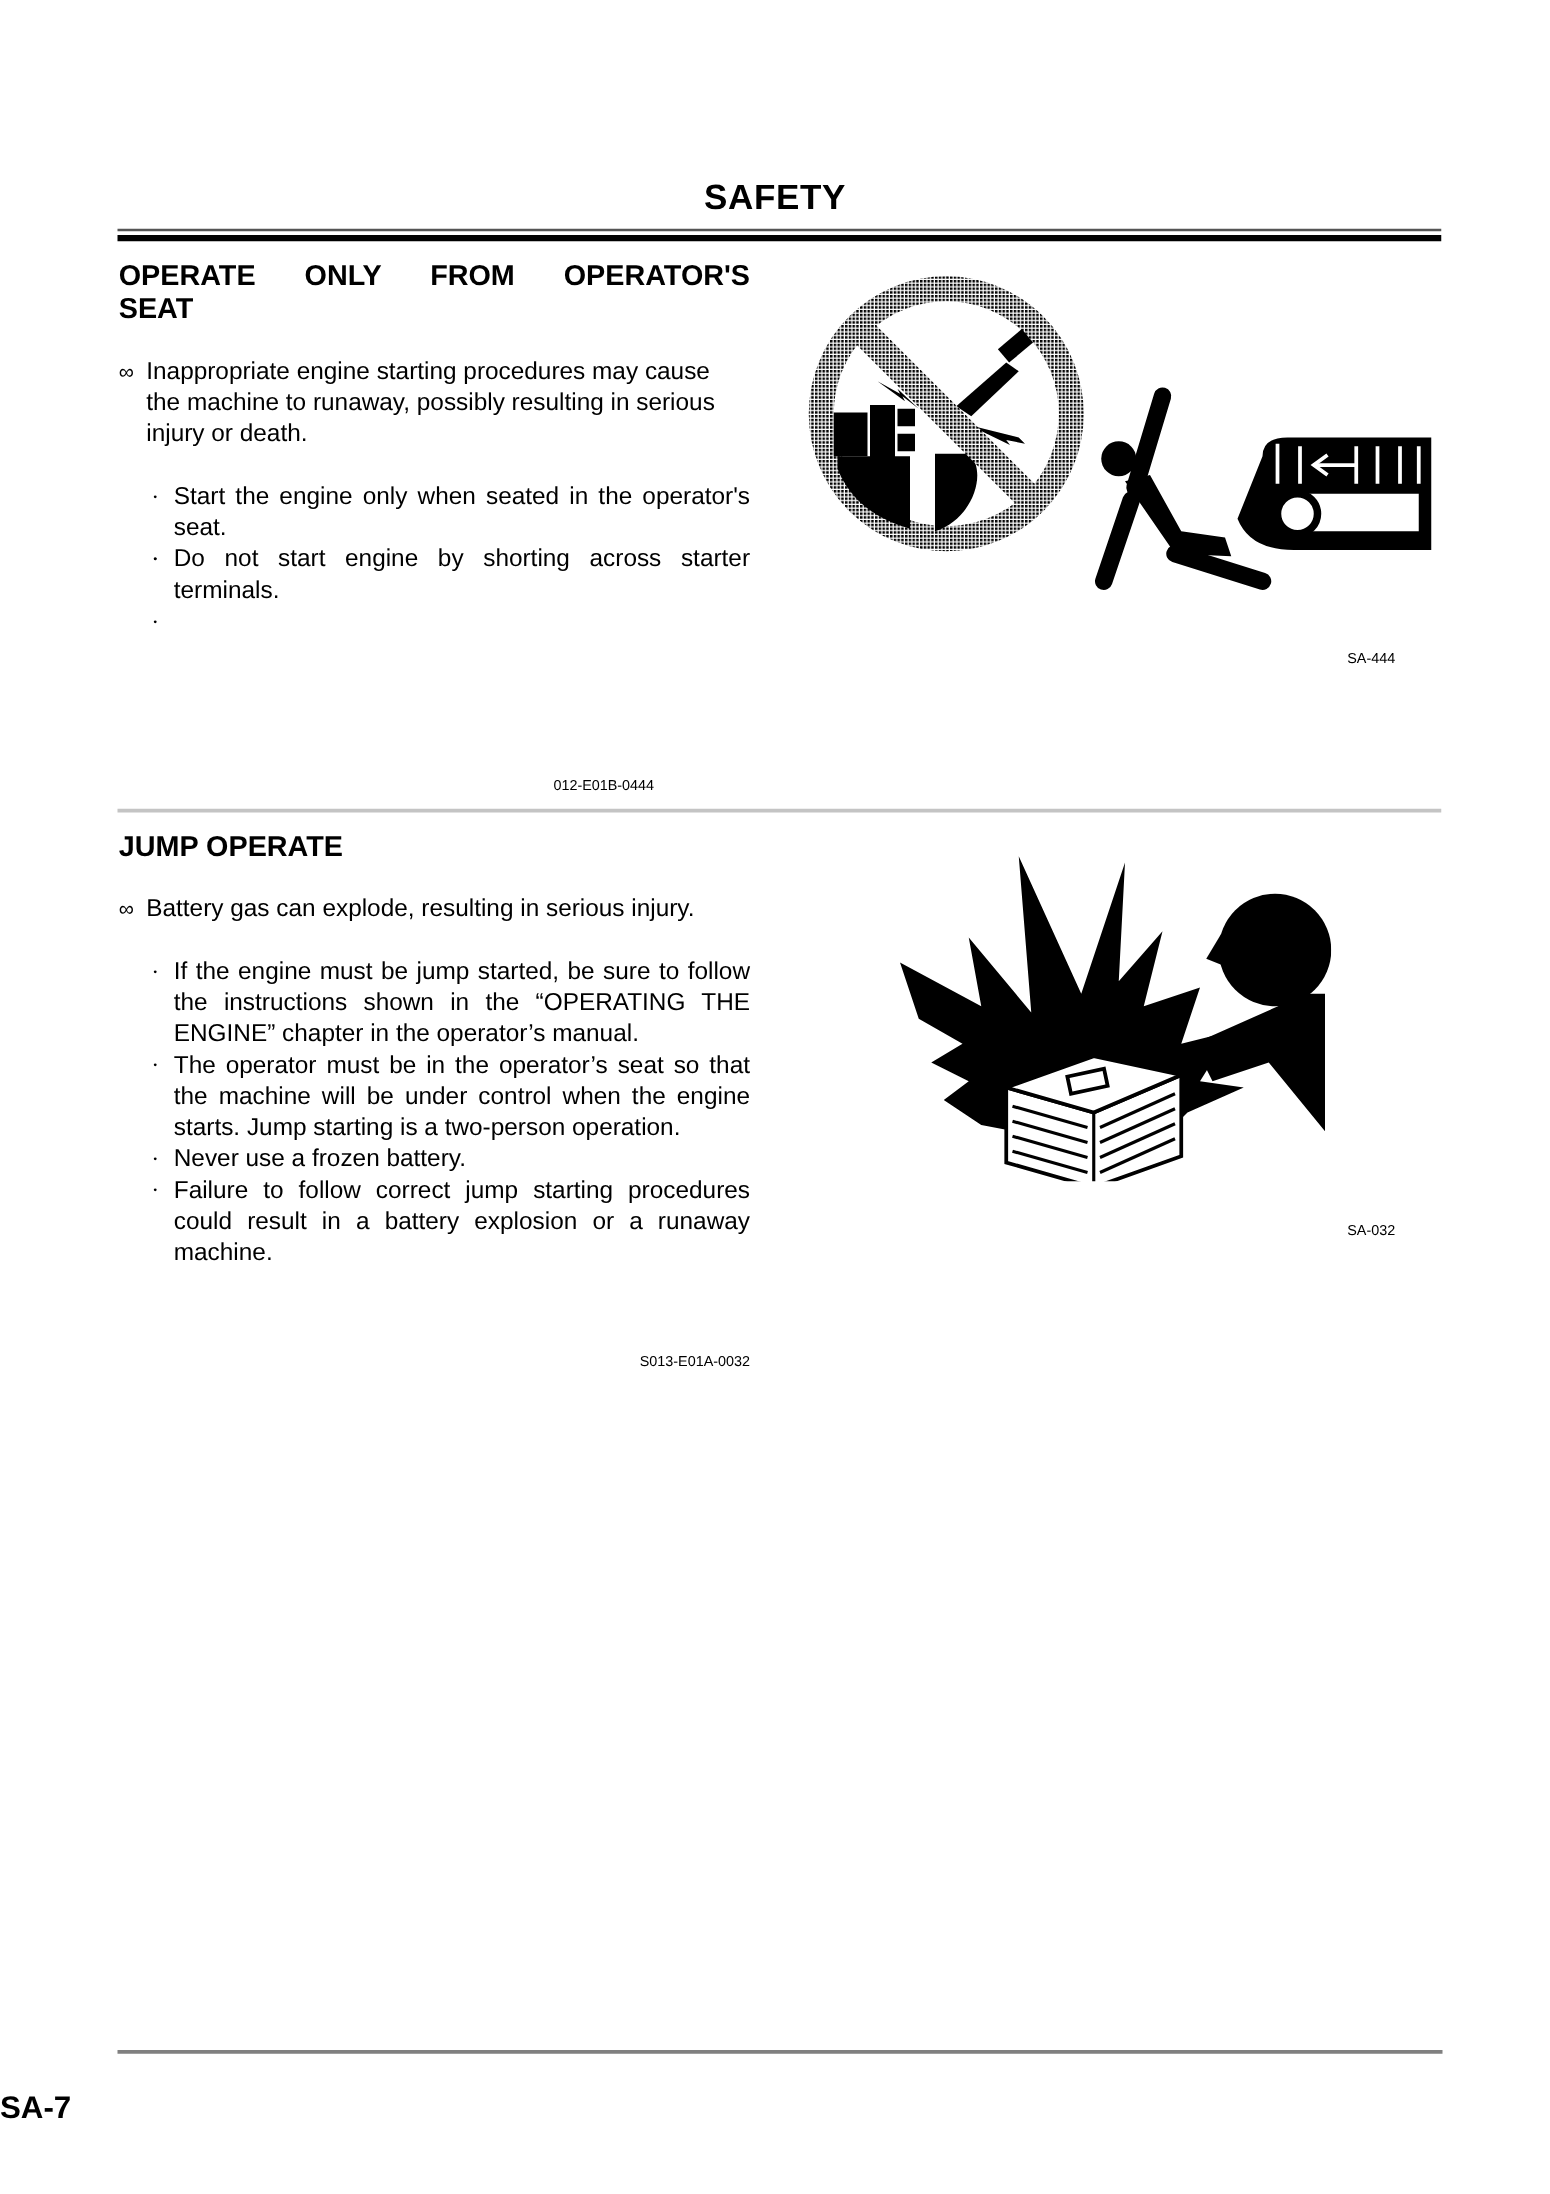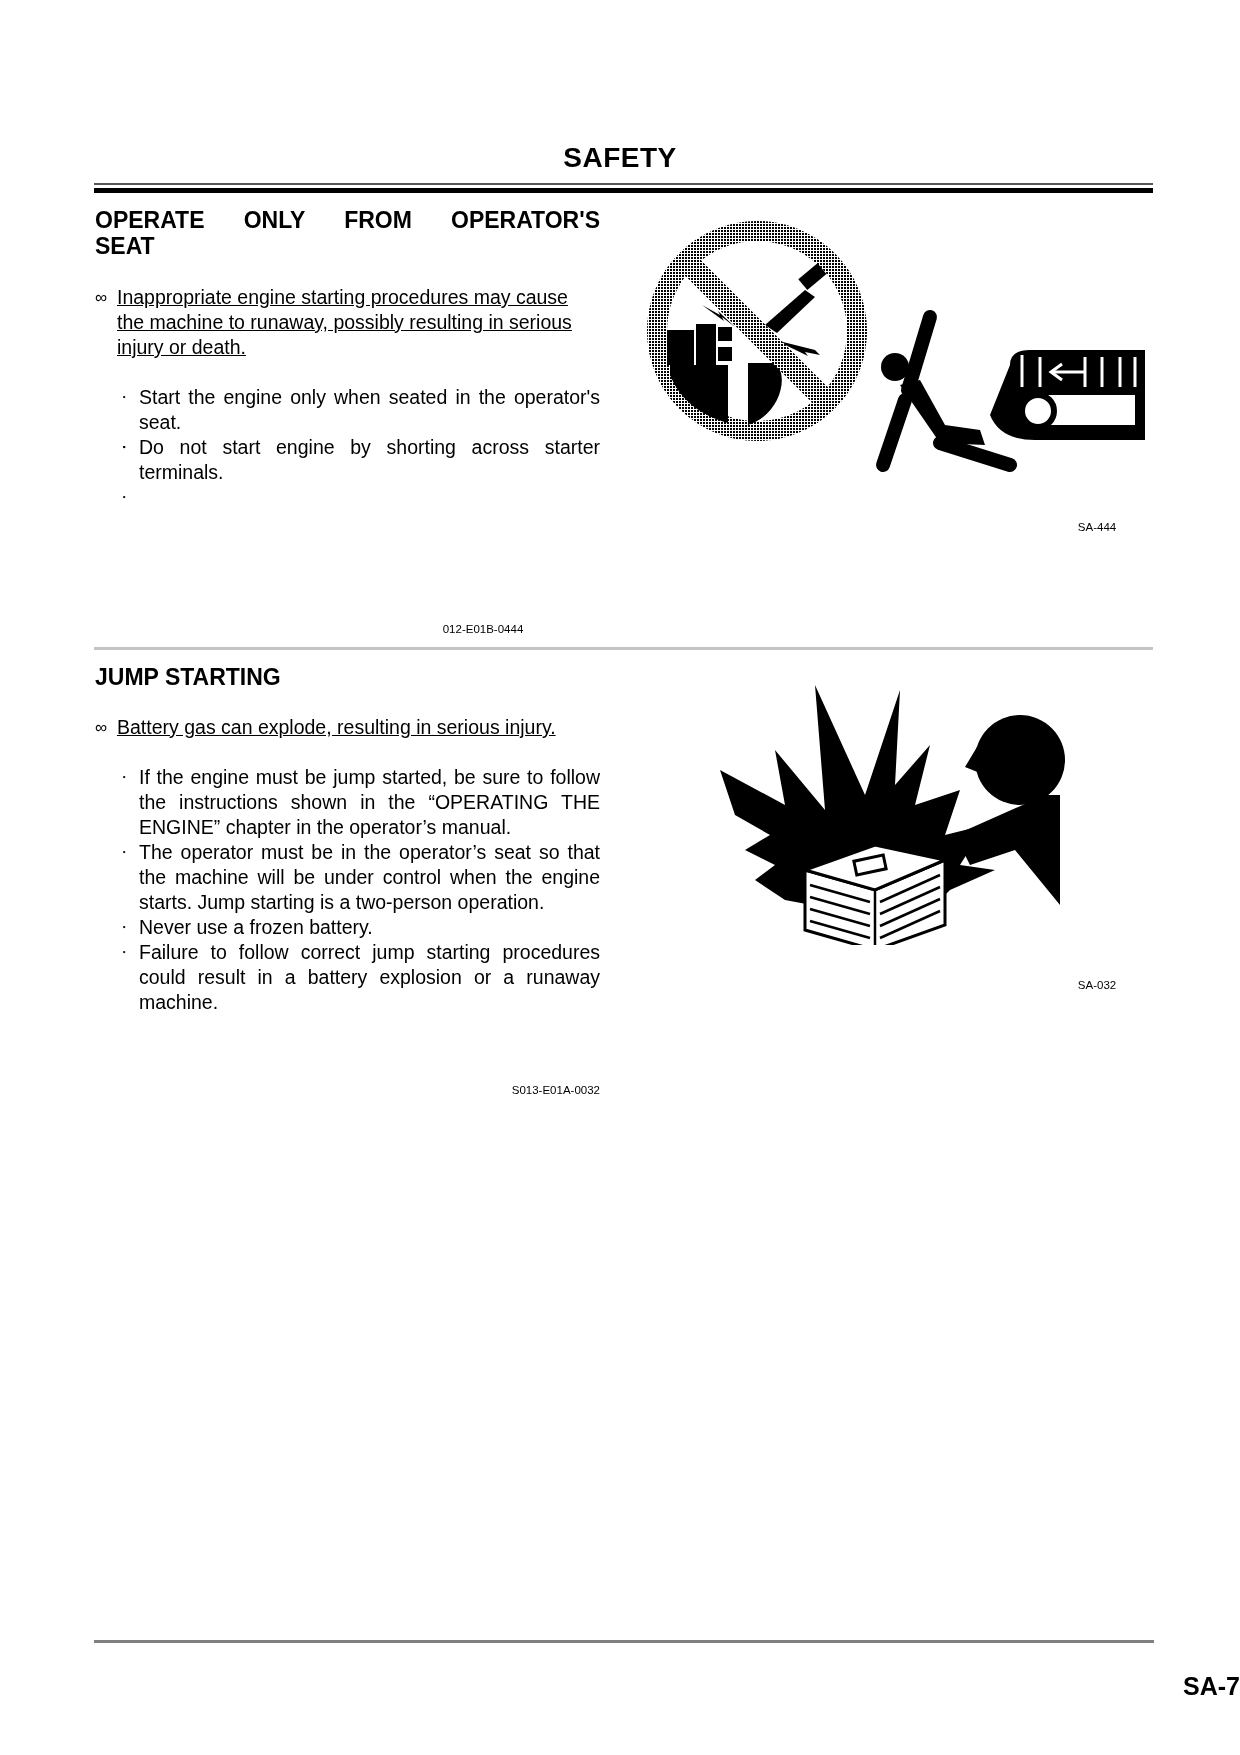--- a/index.html
+++ b/index.html
@@ -8,30 +8,30 @@
   .abs { position: absolute; }
   .page-title { left: 0; width: 1240px; top: 142px; text-align: center;
                 font-weight: bold; font-size: 28px; letter-spacing: 0.5px; }
   .rule-thin { left: 94px; width: 1059px; top: 183px; height: 2px; background: #555; }
   .rule-thick { left: 94px; width: 1059px; top: 188px; height: 5px; background: #000; }
   .sec-head { font-weight: bold; font-size: 23px; line-height: 26px; }
   .h1 { left: 95px; width: 505px; top: 207px; text-align: justify; text-align-last: justify; }
   .h1b { left: 95px; top: 233px; }
   .warn { left: 95px; width: 505px; font-size: 19.5px; line-height: 25px; }
   .warn .sym { position: absolute; left: 0; top: 0; font-size: 17px; }
-  .warn .txt { display: block; margin-left: 22px; text-align: left; text-decoration: underline; }
+  .warn .txt { display: block; margin-left: 22px; text-align: left; }
   ul.bullets { list-style: none; margin: 0; padding: 0; position: absolute; left: 117px; width: 483px;
                font-size: 19.5px; line-height: 25px; }
   ul.bullets li { position: relative; padding-left: 22px; text-align: justify; }
   ul.bullets li .dot { position: absolute; left: 0; top: 0; font-size: 14px; }
   .code { font-size: 11.5px; text-align: right; }
   .sep { left: 94px; width: 1059px; top: 647px; height: 3px; background: #c4c4c4; }
   .fig-label { font-size: 11.5px; text-align: center; }
   .foot-rule { left: 94px; width: 1060px; top: 1640px; height: 3px; background: #808080; }
-  .page-num { left: 0; width: 1240px; top: 1672px; text-align: right; font-weight: bold; font-size: 25px; }
+  .page-num { left: 0; width: 1240px; top: 1672px; text-align: left; font-weight: bold; font-size: 25px; }
 </style>
 </head>
 <body>
 
 <div class="abs page-title">SAFETY</div>
 <div class="abs rule-thin"></div>
 <div class="abs rule-thick"></div>
 
 <div class="abs sec-head h1">
   <span>OPERATE</span>
@@ -97,21 +97,21 @@
     <line x1="480" y1="142" x2="480" y2="172"></line>
     <line x1="495" y1="142" x2="495" y2="172"></line>
     <line x1="412" y1="157" x2="445" y2="157"></line>
     <path d="M422 149 L411 157 L422 165" fill="none"></path>
   </g>
 </svg>
 <div class="abs fig-label" style="left:1047px;width:100px;top:521px;">SA-444</div>
 
 <div class="abs sep"></div>
 
-<div class="abs sec-head" style="left:95px;top:664px;">JUMP STARTING</div>
+<div class="abs sec-head" style="left:95px;top:664px;">JUMP OPERATE</div>
 
 <div class="abs warn" style="top:715px;">
   <span class="sym">∞</span>
   <span class="txt">Battery gas can explode, resulting in serious injury.</span>
 </div>
 
 <ul class="bullets" style="top:765px;">
   <li><span class="dot">・</span><span>If the engine must be jump started, be sure to follow the instructions shown in the “OPERATING THE ENGINE” chapter in the operator’s manual.</span></li>
   <li><span class="dot">・</span><span>The operator must be in the operator’s seat so that the machine will be under control when the engine starts. Jump starting is a two-person operation.</span></li>
   <li><span class="dot">・</span><span>Never use a frozen battery.</span></li>

